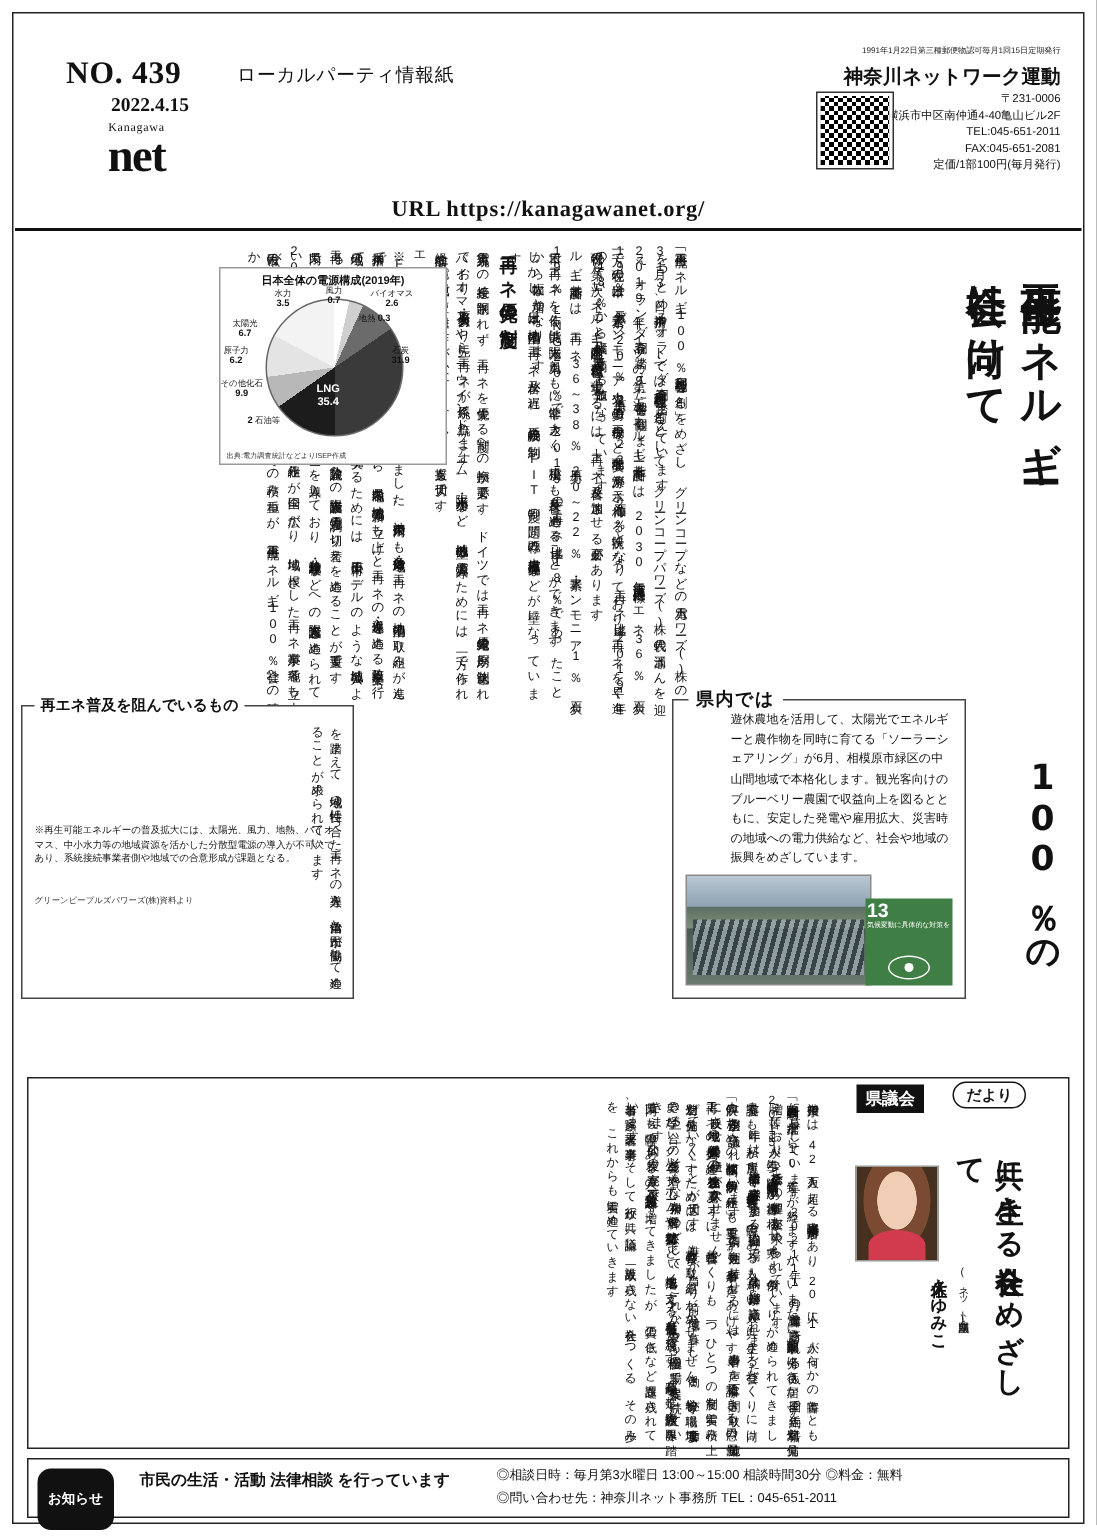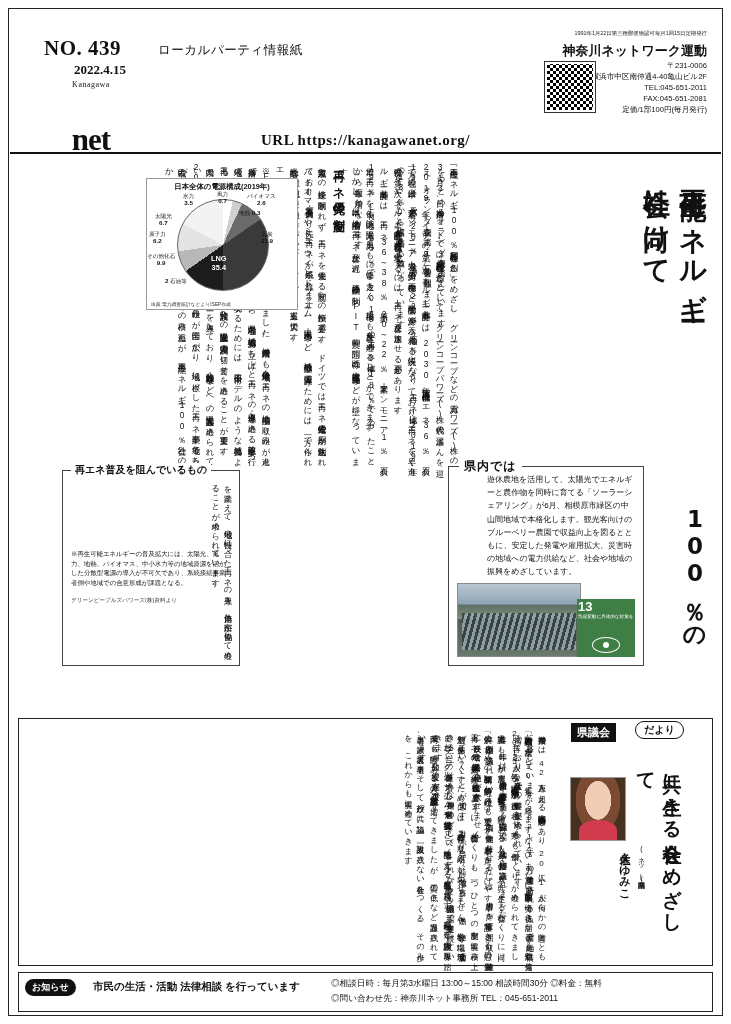--- a/index.html
+++ b/index.html
@@ -46,21 +46,20 @@
     text-align: center;
   }
   .logo-kana {
     font-size: 8px; letter-spacing: 0.5px; color: #111;
     font-family: "Liberation Serif", serif;
   }
   .logo-net {
     font-family: "Liberation Serif", serif;
     font-size: 31px; font-weight: bold; line-height: 0.95;
     letter-spacing: -1px;
-    margin-top: 36px;
   }
   .sublabel {
     position: absolute; left: 148px; top: 32px;
     font-size: 12.5px; letter-spacing: 0.5px;
   }
   .title-main {
     position: absolute; left: 144px; top: 50px;
     font-family: "DejaVu Sans", sans-serif;
     font-weight: bold;
     font-size: 54px;
@@ -218,25 +217,24 @@
     line-height: 1.15;
   }
   .chart-src {
     position: absolute; left: 4px; bottom: 2px;
     font-size: 4.8px; color: #333;
   }
 
   
   .promo-box {
     position: absolute;
-    left: 4px; top: 312px; width: 178px; height: 196px;
+    left: 4px; top: 312px; width: 222px; height: 196px;
     border: 1px solid #444;
     box-sizing: border-box;
     background: #fff;
-    margin-left: 48px;
   }
   .promo-title {
     position: absolute; left: 8px; top: -8px;
     background: #fff; padding: 0 4px;
     font-size: 10px; font-weight: bold;
   }
   .promo-list {
     position: absolute; left: 10px; top: 14px; right: 8px;
     font-size: 7.8px; line-height: 1.7;
   }
@@ -366,21 +364,21 @@
   .footer {
     position: absolute;
     left: 18px; top: 972px; width: 695px; height: 40px;
     border: 1px solid #222;
     box-sizing: border-box;
     background: #fff;
   }
   .footer-badge {
     position: absolute; left: 6px; top: 6px;
     background: #111; color: #fff; font-size: 9px; font-weight: bold;
-    padding: 2px 7px; border-radius: 9px;
+    padding: 14px 7px; border-radius: 9px;
   }
   .footer-lead {
     position: absolute; left: 74px; top: 7px;
     font-size: 10.5px; font-weight: bold;
   }
   .footer-r1 {
     position: absolute; left: 312px; top: 5px;
     font-size: 8.6px;
   }
   .footer-r2 {

